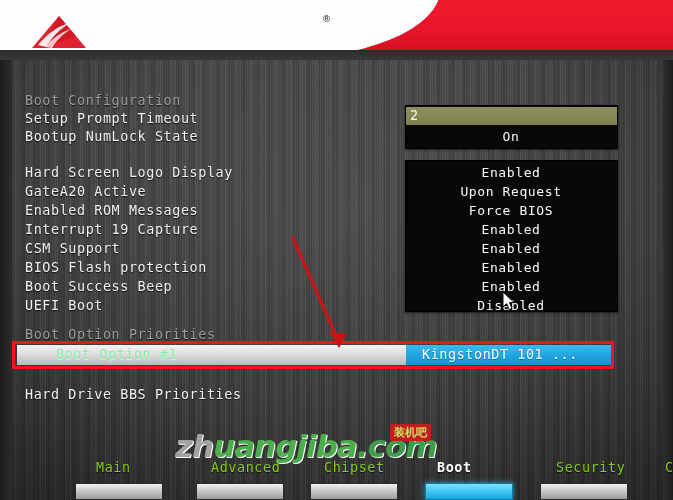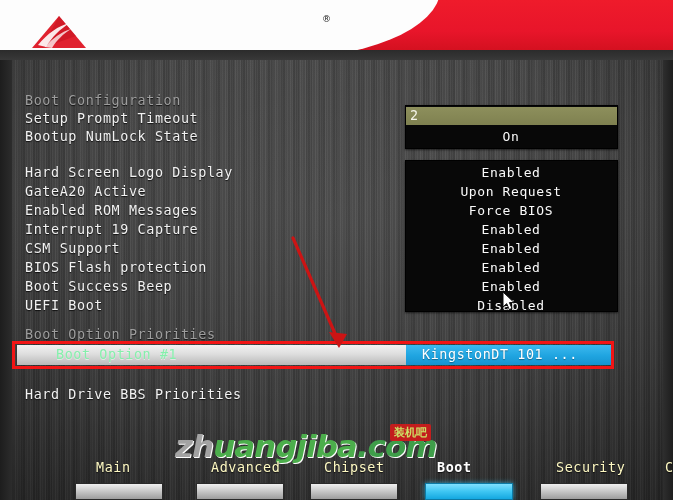--- a/index.html
+++ b/index.html
@@ -86,21 +86,21 @@
   .wm-txt{font-family:"DejaVu Sans","Liberation Sans",sans-serif;
           font-size:31px;font-weight:bold;font-style:italic;letter-spacing:-1px;}
   .wm-badge{position:absolute;left:215px;top:-4px;padding:1px 4px;
             background:#cf1b1b;color:#d8f06a;font-size:11px;font-weight:bold;
             font-family:"DejaVu Sans","Liberation Sans",sans-serif;
             border-radius:2px;opacity:.92;}
 
   
   .tabs{position:absolute;left:0;top:452px;width:673px;height:48px;}
   .tab-lbl{position:absolute;top:8px;font-size:13.4px;letter-spacing:.6px;
-           color:#fef9c3;white-space:nowrap;text-shadow:0 1px 1px rgba(0,0,0,.7);}
+           color:#84cc16;white-space:nowrap;text-shadow:0 1px 1px rgba(0,0,0,.7);}
   .tab-lbl.active{color:#ffffff;font-weight:bold;}
   .tab-btn{position:absolute;top:31px;width:88px;height:17px;
            background:linear-gradient(180deg,#efefef 0%,#c6c6c6 50%,#9d9d9d 100%);
            border:1px solid #2a2a2a;box-sizing:border-box;}
   .tab-btn.active{background:linear-gradient(180deg,#7fe0ff 0%,#3ec6f2 50%,#14a8e0 100%);
                   border-color:#0d7ba6;box-shadow:0 0 5px rgba(60,198,242,.75);}
 </style>
 </head>
 <body>
 

